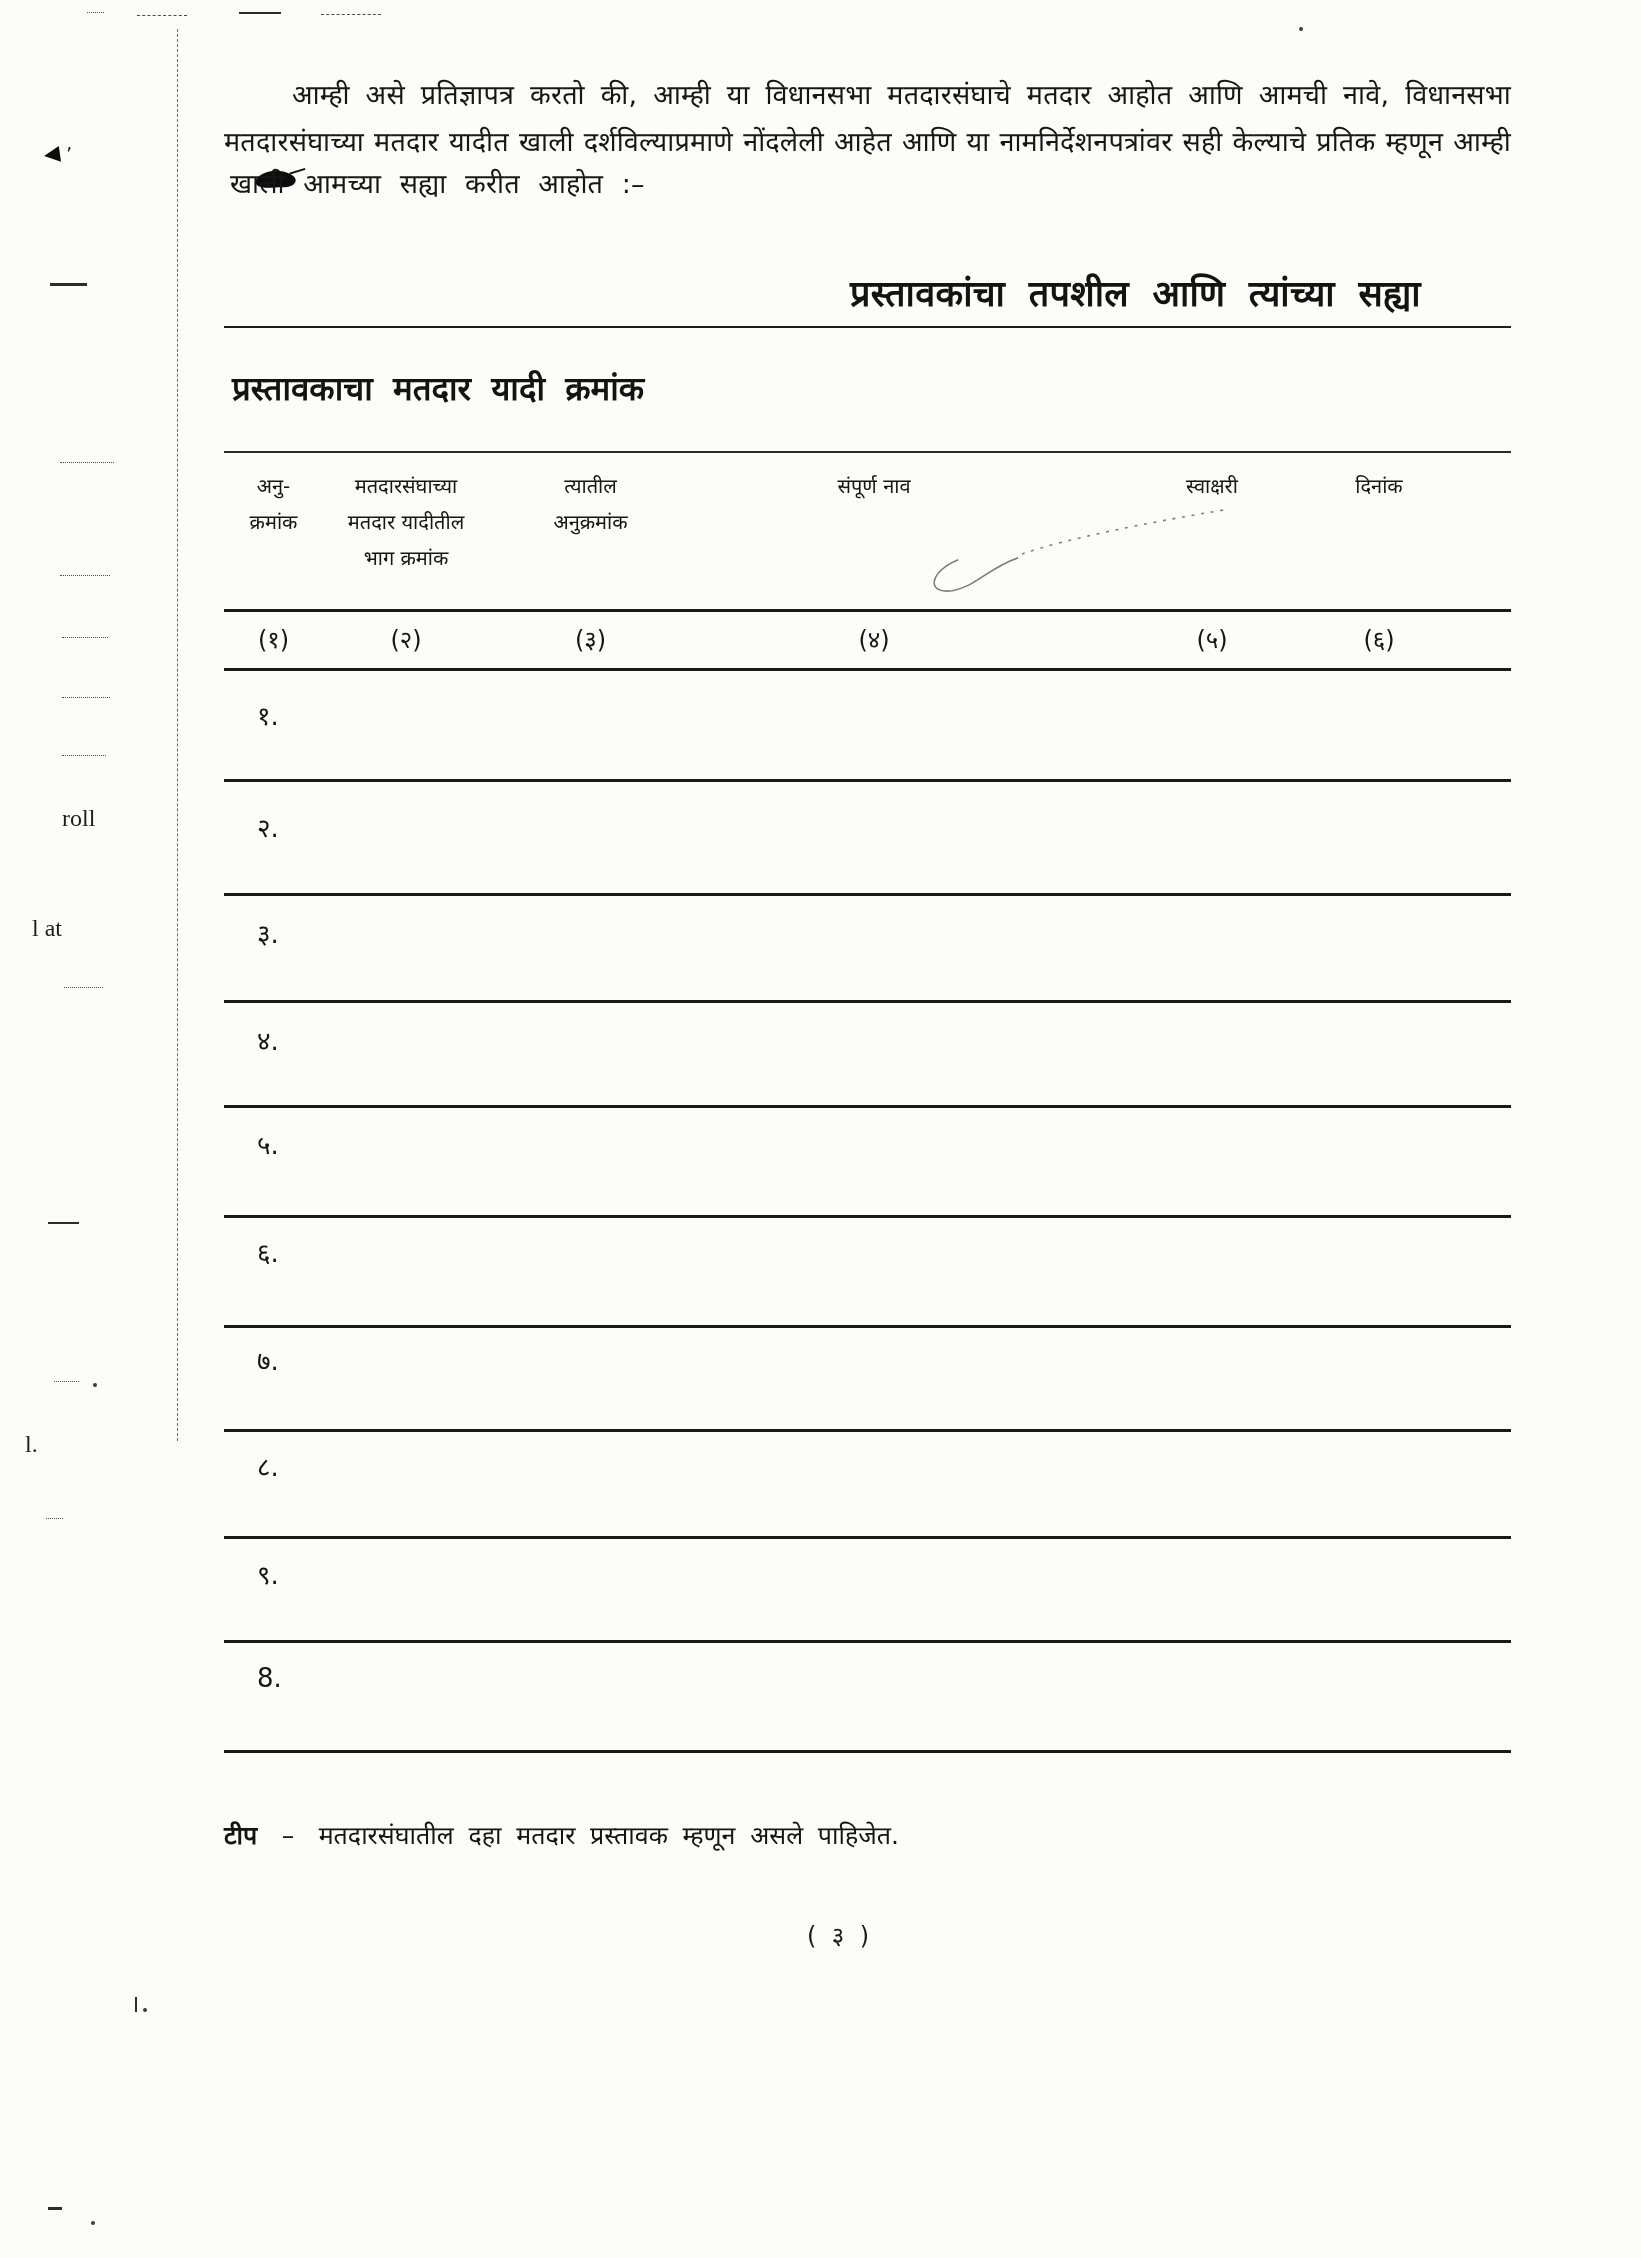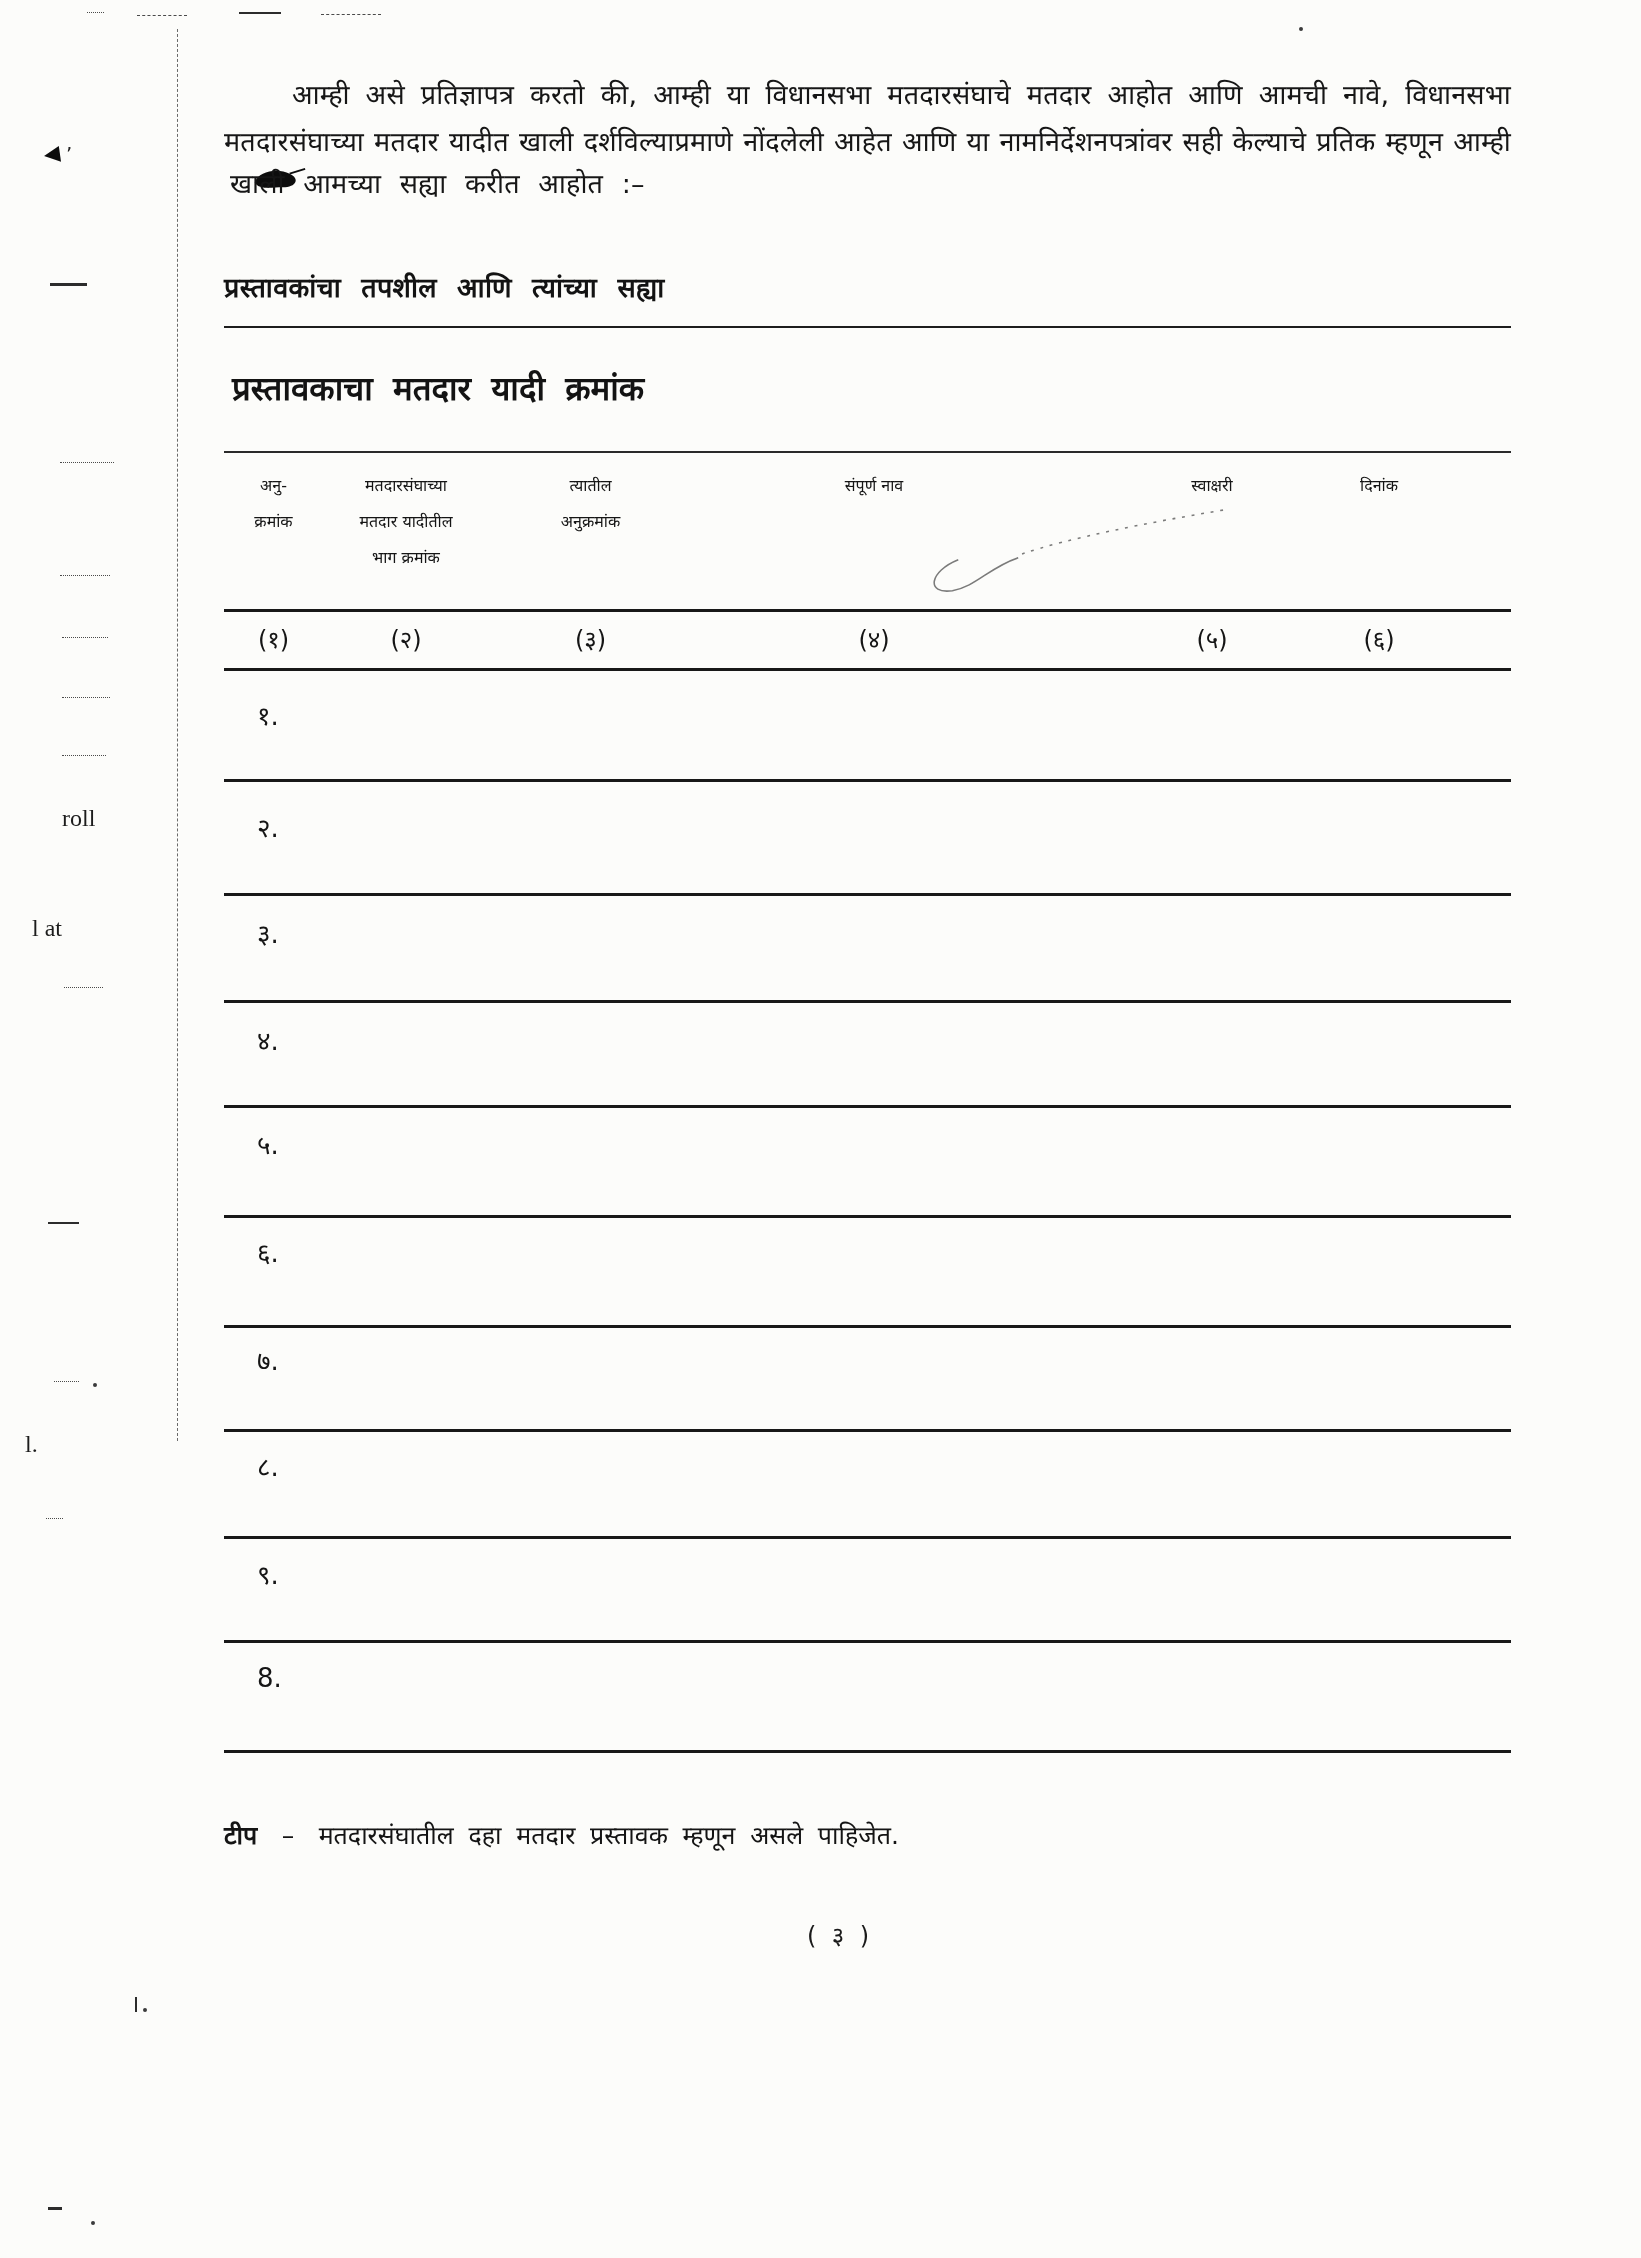--- a/index.html
+++ b/index.html
@@ -23,38 +23,38 @@
     white-space:normal;
     letter-spacing:0.2px;
   }
   .para-last{
     text-align:left;text-align-last:left;
     word-spacing:9.7px;
   }
   
   .section-heading{
     position:absolute;left:224px;top:268px;width:1197px;
-    text-align:left;font-size:27px;font-weight:bold;
+    text-align:right;font-size:36px;font-weight:bold;
     word-spacing:10.6px;letter-spacing:0.3px;color:#131313;
   }
   .subheading{
     position:absolute;left:232px;top:365px;
     font-size:33px;font-weight:bold;word-spacing:8.7px;color:#131313;
   }
   
   .hline{position:absolute;left:224px;width:1287px;background:#181818;}
   .heading-rule{top:326px;height:1.9px;background:#1d1d1d;}
   .table-top-rule{top:451px;height:1.9px;background:#2a2a2a;}
   .header-rule{top:609px;height:2.9px;}
   .number-rule{top:668px;height:2.9px;}
   .row-line{height:2.9px;}
   
   .colhead{
     position:absolute;top:468px;
-    text-align:center;font-size:16px;line-height:36px;color:#151515;
+    text-align:center;font-size:20px;line-height:36px;color:#151515;
   }
   .colnum{
     position:absolute;top:622px;
     text-align:center;font-size:24px;color:#151515;
   }
   .c1{left:201px;width:145px;}
   .c2{left:295px;width:222px;}
   .c3{left:499px;width:183px;}
   .c4{left:763px;width:222px;}
   .c5{left:1130px;width:164px;}

